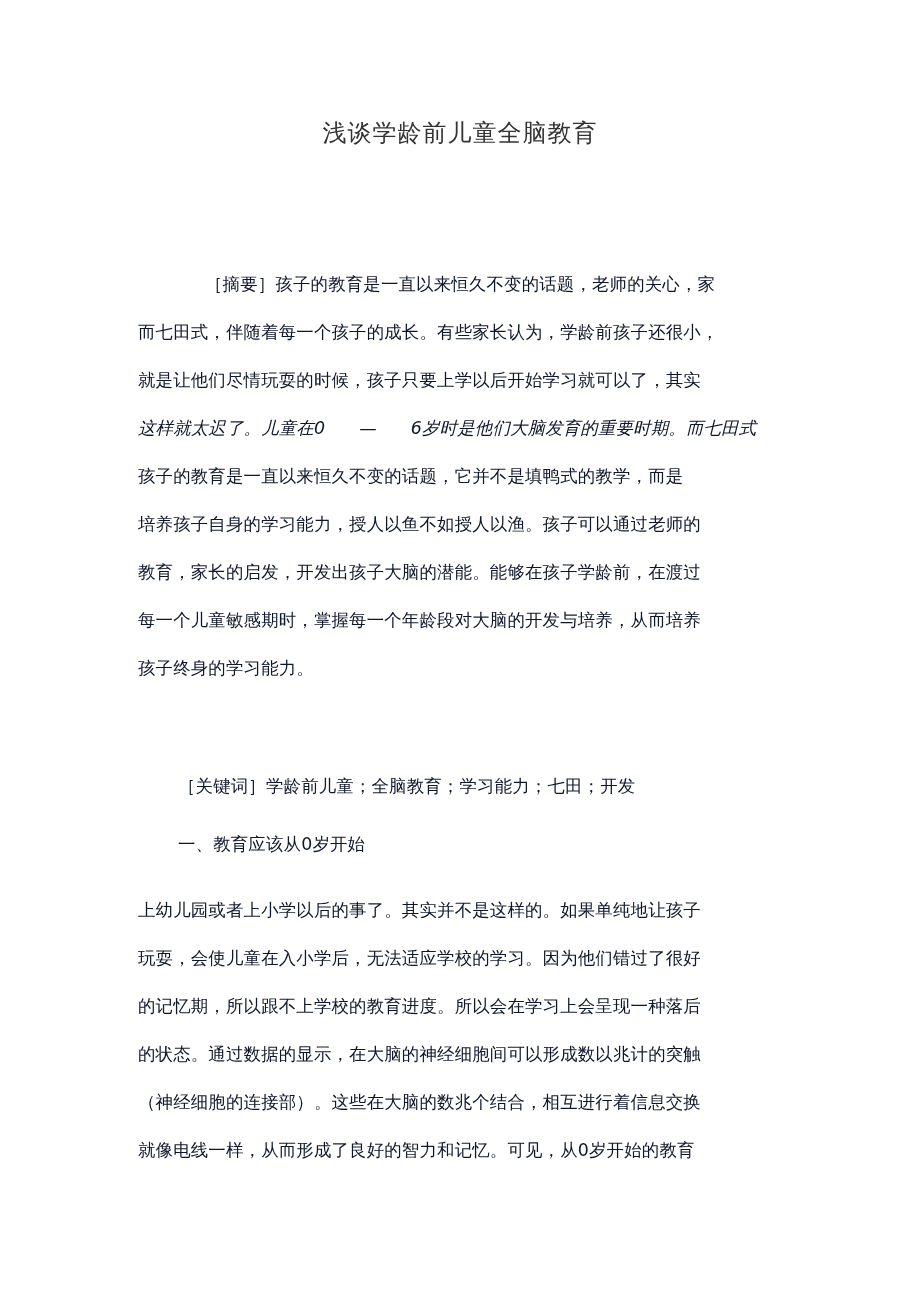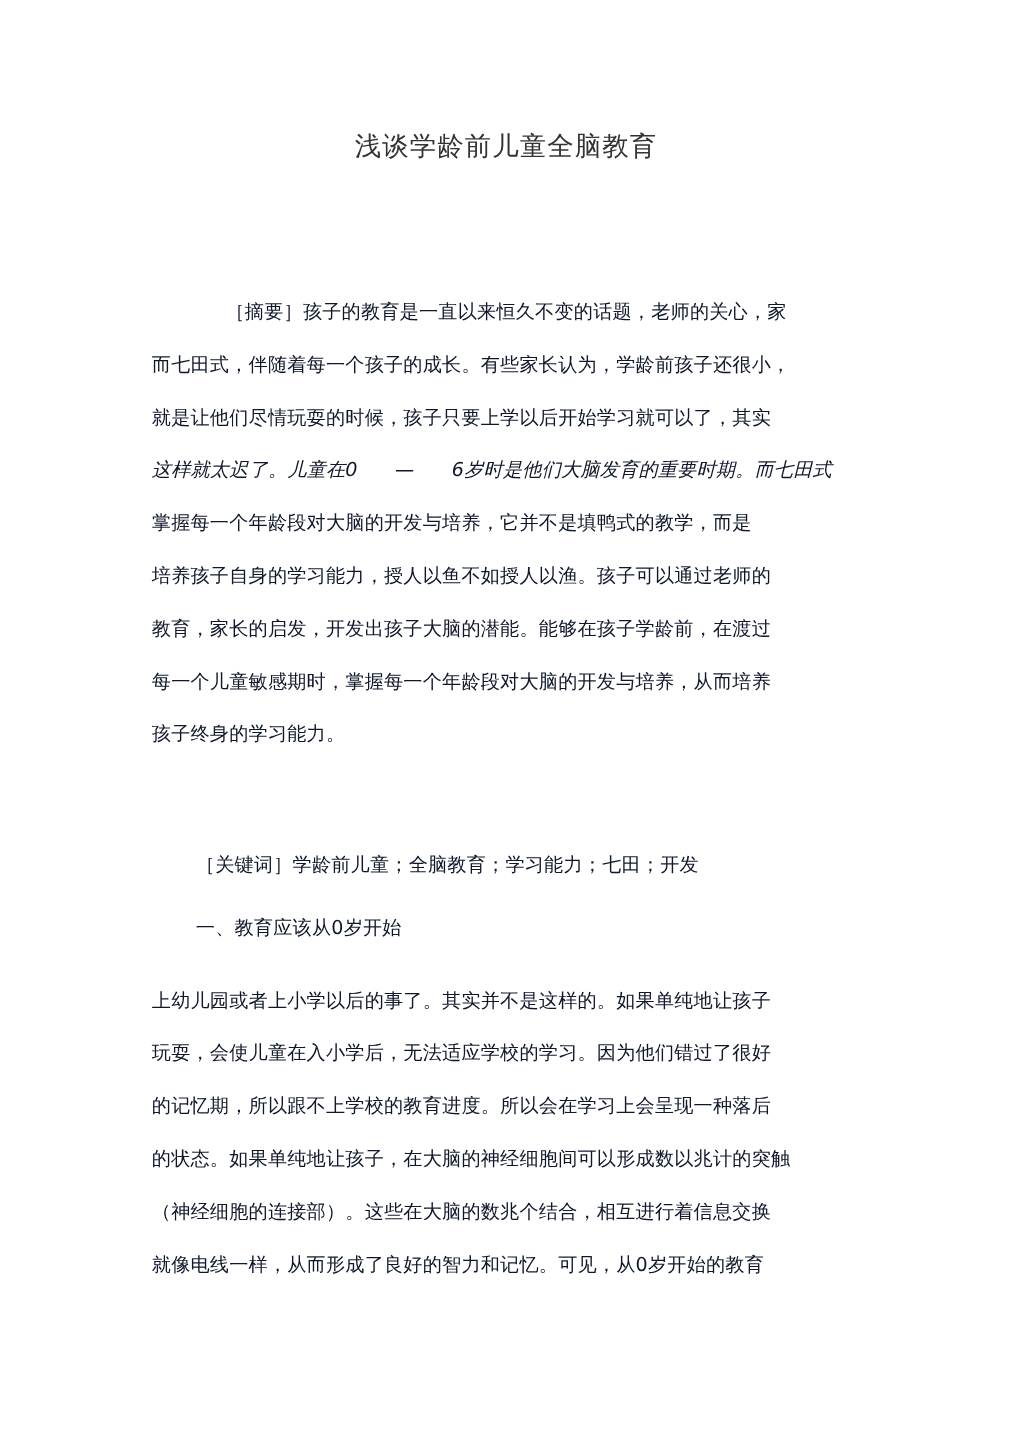--- a/index.html
+++ b/index.html
@@ -26,28 +26,28 @@
 
 <div class="page">
   <div class="title">浅谈学龄前儿童全脑教育</div>
 
   <div class="line" style="left:205px; top:272px;">［摘要］孩子的教育是一直以来恒久不变的话题，老师的关心，家</div>
   <div class="line" style="top:320px;">而七田式，伴随着每一个孩子的成长。有些家长认为，学龄前孩子还很小，</div>
   <div class="line" style="top:368px;">就是让他们尽情玩耍的时候，孩子只要上学以后开始学习就可以了，其实</div>
   <div class="line" style="top:416px;font-style:italic;">
     <span>这样就太迟了。儿童在0</span><span class="gap" style="width:34px"></span><span>—</span><span class="gap" style="width:34px"></span><span>6岁时是他们大脑发育的重要时期。而七田式</span>
   </div>
-  <div class="line" style="top:464px;">掌握每一个年龄段对大脑的开发与培养，它并不是填鸭式的教学，而是</div>
+  <div class="line" style="top:464px;">孩子的教育是一直以来恒久不变的话题，它并不是填鸭式的教学，而是</div>
   <div class="line" style="top:512px;">培养孩子自身的学习能力，授人以鱼不如授人以渔。孩子可以通过老师的</div>
   <div class="line" style="top:560px;">教育，家长的启发，开发出孩子大脑的潜能。能够在孩子学龄前，在渡过</div>
   <div class="line" style="top:608px;">每一个儿童敏感期时，掌握每一个年龄段对大脑的开发与培养，从而培养</div>
   <div class="line" style="top:656px;">孩子终身的学习能力。</div>
 
   <div class="line" style="left:178px; top:774px;font-family:Liberation Serif, serif;">［关键词］学龄前儿童；全脑教育；学习能力；七田；开发</div>
   <div class="line" style="left:178px; top:832px;">一、教育应该从0岁开始</div>
 
   <div class="line" style="top:898px;">上幼儿园或者上小学以后的事了。其实并不是这样的。如果单纯地让孩子</div>
   <div class="line" style="top:946px;">玩耍，会使儿童在入小学后，无法适应学校的学习。因为他们错过了很好</div>
   <div class="line" style="top:994px;">的记忆期，所以跟不上学校的教育进度。所以会在学习上会呈现一种落后</div>
-  <div class="line" style="top:1042px;">的状态。如果单纯地让孩子，在大脑的神经细胞间可以形成数以兆计的突触</div>
+  <div class="line" style="top:1042px;">的状态。通过数据的显示，在大脑的神经细胞间可以形成数以兆计的突触</div>
   <div class="line" style="top:1090px;">（神经细胞的连接部）。这些在大脑的数兆个结合，相互进行着信息交换</div>
   <div class="line" style="top:1138px;">就像电线一样，从而形成了良好的智力和记忆。可见，从0岁开始的教育</div>
 </div>
 
 </body></html>

